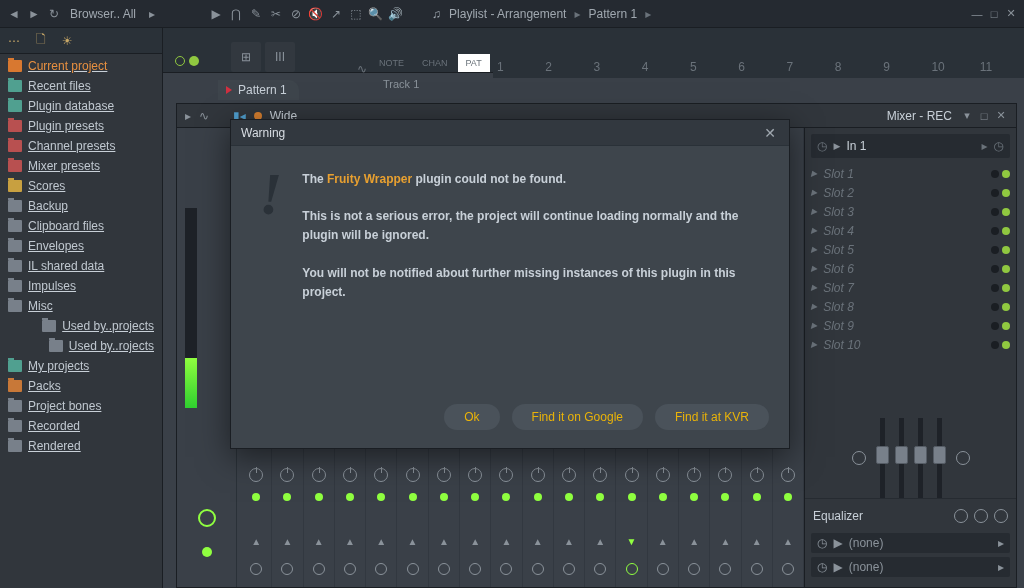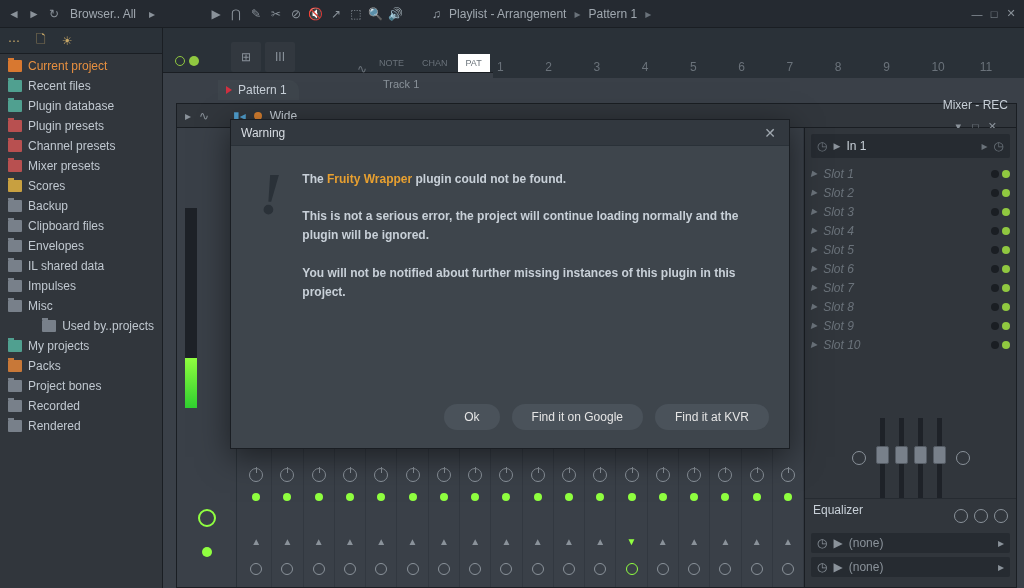--- a/index.html
+++ b/index.html
@@ -3,21 +3,21 @@
 <meta charset="utf-8">
 <style>
 * { margin:0; padding:0; box-sizing:border-box; font-family:"Segoe UI",Tahoma,sans-serif; font-size:12px; -webkit-font-smoothing:antialiased; }
 body { width:1024px; height:588px; background:#2a3138; color:#c8d0d8; overflow:hidden; position:relative; }
 .topbar { position:absolute; top:0; left:0; right:0; height:28px; background:#252a31; display:flex; align-items:center; padding:0 6px; gap:4px; border-bottom:1px solid #1a1e23; }
 .tb-btn { width:16px; height:16px; color:#8a929a; display:flex; align-items:center; justify-content:center; cursor:pointer; }
 .tb-text { color:#a0a8b0; margin:0 4px; }
 .sidebar { position:absolute; top:28px; left:0; width:163px; bottom:0; background:#31363c; border-right:1px solid #1a1e23; overflow:hidden; }
 .sb-tools { height:26px; background:#2a3138; display:flex; align-items:center; padding:0 8px; gap:16px; border-bottom:1px solid #1a1e23; }
 .sb-tools span { color:#c8a868; }
-.sb-list { padding:2px 0; }
+.sb-list { padding:2px 0;text-decoration:underline; }
 .sb-item { display:flex; align-items:center; gap:6px; padding:3px 8px; cursor:pointer; color:#c0c8d0; }
 .sb-ico { width:14px; height:12px; flex-shrink:0; }
 .folder { background:#5a7a8a; border-radius:1px; position:relative; }
 .folder::before { content:""; position:absolute; top:-2px; left:0; width:6px; height:2px; background:inherit; }
 .folder.orange { background:#c87838; }
 .folder.red { background:#b85050; }
 .folder.yellow { background:#c8a040; }
 .folder.teal { background:#50a090; }
 .folder.grey { background:#78808a; }
 .sb-sub { padding-left:22px !important;justify-content:flex-end; }
@@ -28,21 +28,21 @@
 .tab-lbl { padding:4px 8px; color:#6a727a; font-size:9px; }
 .tab-lbl.act { background:#ffffff; }
 .pat-tab { position:absolute; top:52px; left:55px; background:#3e454c; padding:3px 12px 3px 8px; border-radius:0 10px 0 0; display:flex; align-items:center; gap:6px; }
 .pat-tab .tri { width:0; height:0; border-left:6px solid #d03040; border-top:4px solid transparent; border-bottom:4px solid transparent; }
 .ruler { position:absolute; top:28px; left:330px; right:0; height:22px; background:#2a3138; display:flex; align-items:center; color:#6a727a; font-size:10px; }
 .ruler span { width:60px; text-align:left; padding-left:4px; }
 .track-lbl { position:absolute; top:50px; left:220px; color:#8a929a; font-size:11px; }
 .mixer-win { position:absolute; top:75px; left:13px; right:7px; bottom:0; background:#2e343a; border:1px solid #1a1e23; }
 .mixer-title { height:24px; background:#31363c; display:flex; align-items:center; padding:0 8px; gap:8px; border-bottom:1px solid #1a1e23; }
 .mixer-title .orange-dot { width:8px; height:8px; background:#d88030; border-radius:50%; }
-.mixer-title-r { margin-left:auto; display:flex; align-items:center; gap:8px;flex-direction:column; }
+.mixer-title-r { margin-left:auto; display:flex; align-items:center; gap:8px; }
 .mixer-body { position:absolute; top:24px; left:0; right:212px; bottom:0; background:#3a4048; display:flex; }
 .mixer-master { width:60px; border-right:1px solid #2a3138; position:relative; }
 .m-meter { position:absolute; top:80px; left:8px; width:12px; height:200px; background:#1e2228; }
 .m-meter .fill { position:absolute; bottom:0; left:0; right:0; height:50px; background:linear-gradient(to top,#30d030,#90ff40); }
 .m-pan { position:absolute; bottom:60px; left:50%; transform:translate(-50%); width:18px; height:18px; border:2px solid #90ff40; border-radius:50%; }
 .m-mute { position:absolute; bottom:30px; left:50%; transform:translate(-50%); width:10px; height:10px; background:#90ff40; border-radius:50%; }
 .mixer-strips { flex:1; display:flex; overflow:hidden; padding-left:4px; }
 .strip { width:36px; position:relative; border-right:1px solid #323840; }
 .strip .pan { position:absolute; top:340px; left:50%; transform:translate(-50%); width:14px; height:14px; border:1.5px solid #8a929a; border-radius:50%; }
 .strip .pan::after { content:""; position:absolute; top:-2px; left:50%; width:1px; height:6px; background:#8a929a; }
@@ -71,21 +71,21 @@
 .mr-out2 { bottom:34px; }
 .dialog { position:absolute; top:119px; left:230px; width:560px; height:330px; background:#3e454c; border:1px solid #1a1e23; box-shadow:0 8px 30px rgba(0,0,0,0.5); z-index:100; }
 .dlg-title { height:26px; background:#32383f; display:flex; align-items:center; padding:0 10px; color:#d8dde3; border-bottom:1px solid #2a3138; }
 .dlg-close { margin-left:auto; color:#a0a8b0; cursor:pointer; font-size:14px; width:18px; text-align:center; }
 .dlg-body { padding:24px 28px 0 28px; display:flex; gap:20px; }
 .dlg-excl { font-size:60px; color:#2a3138; font-family:Georgia,serif; font-style:italic; font-weight:bold; line-height:0.8; }
 .dlg-text { flex:1; color:#c8d0d8; line-height:1.6;font-weight:bold; }
 .dlg-text p { margin-bottom:18px; }
 .dlg-text .pl { color:#e8a030; }
 .dlg-btns { position:absolute; bottom:18px; right:20px; display:flex; gap:12px; }
-.dlg-btn { background:#4a525a; padding:6px 20px; border-radius:14px; cursor:pointer; color:#e5e5e5; }
+.dlg-btn { background:#4a525a; padding:6px 20px; border-radius:14px; cursor:pointer; color:#eab308; }
 .win-ctrl { display:flex; gap:3px; }
 .win-ctrl span { width:14px; height:14px; display:flex; align-items:center; justify-content:center; color:#8a929a; font-size:11px; cursor:pointer; }
 .playlist-title { position:absolute; top:-23px; left:330px; display:flex; align-items:center; gap:8px; color:#a0a8b0; }
 .playlist-title .arr { color:#6a727a; }
 </style>
 </head>
 <body>
 
 <div class="topbar">
   <div class="tb-btn">◄</div>
@@ -175,20 +175,24 @@
         <span>Impulses</span>
       </div>
       <div class="sb-item">
         <div class="sb-ico folder grey"></div>
         <span>Misc</span>
       </div>
       <div class="sb-item sb-sub">
         <div class="sb-ico folder grey"></div>
         <span>Used by..projects</span>
       </div>
+      <div class="sb-item sb-sub">
+        <div class="sb-ico folder grey"></div>
+        <span>Used by..rojects</span>
+      </div>
       <div class="sb-item">
         <div class="sb-ico folder teal"></div>
         <span>My projects</span>
       </div>
       <div class="sb-item">
         <div class="sb-ico folder orange"></div>
         <span>Packs</span>
       </div>
       <div class="sb-item">
         <div class="sb-ico folder grey"></div>
@@ -481,21 +485,21 @@
           </div>
         <div class="vslot">
             <div class="vknob"></div>
           </div>
         <div class="vslot">
             <div class="vknob"></div>
           </div>
         <div class="mini-pan"></div>
       </div>
       <div class="eq-sec">
-        <div style="display:flex;align-items:flex-start;gap:4px">
+        <div style="display:flex;align-items:flex-end;gap:4px">
           <span>Equalizer</span>
           <div class="knobs" style="margin-left:auto">
             <div class="k"></div>
             <div class="k"></div>
             <div class="k"></div>
           </div>
         </div>
       </div>
       <div class="mr-out mr-out2">
         <span>◷</span>

